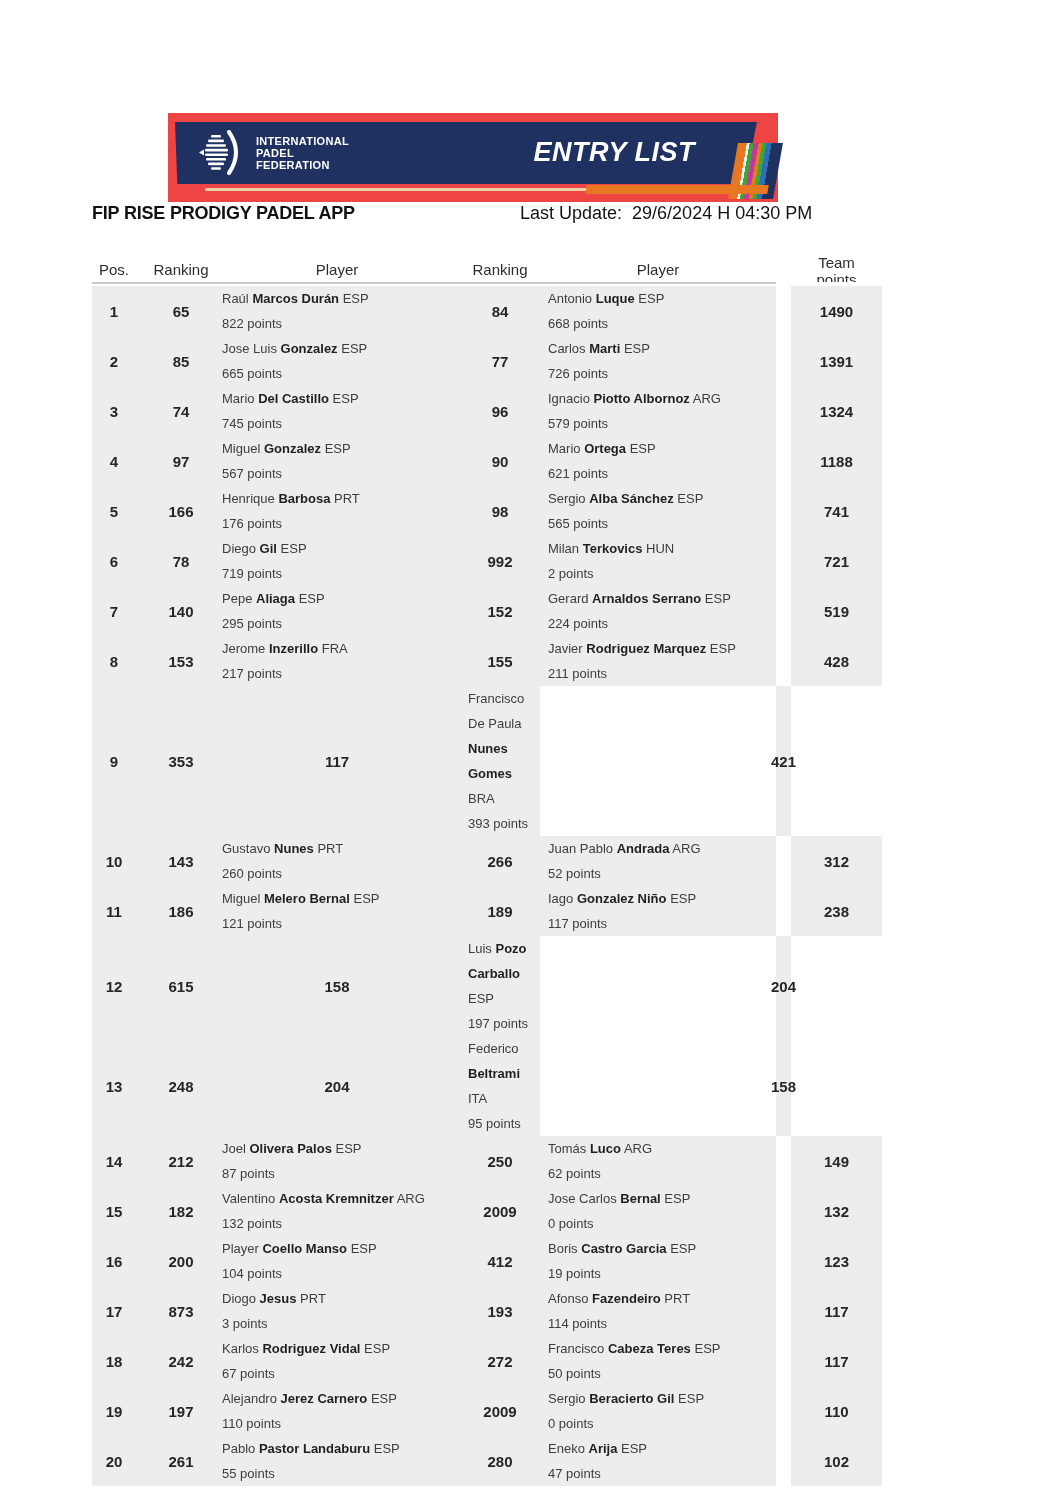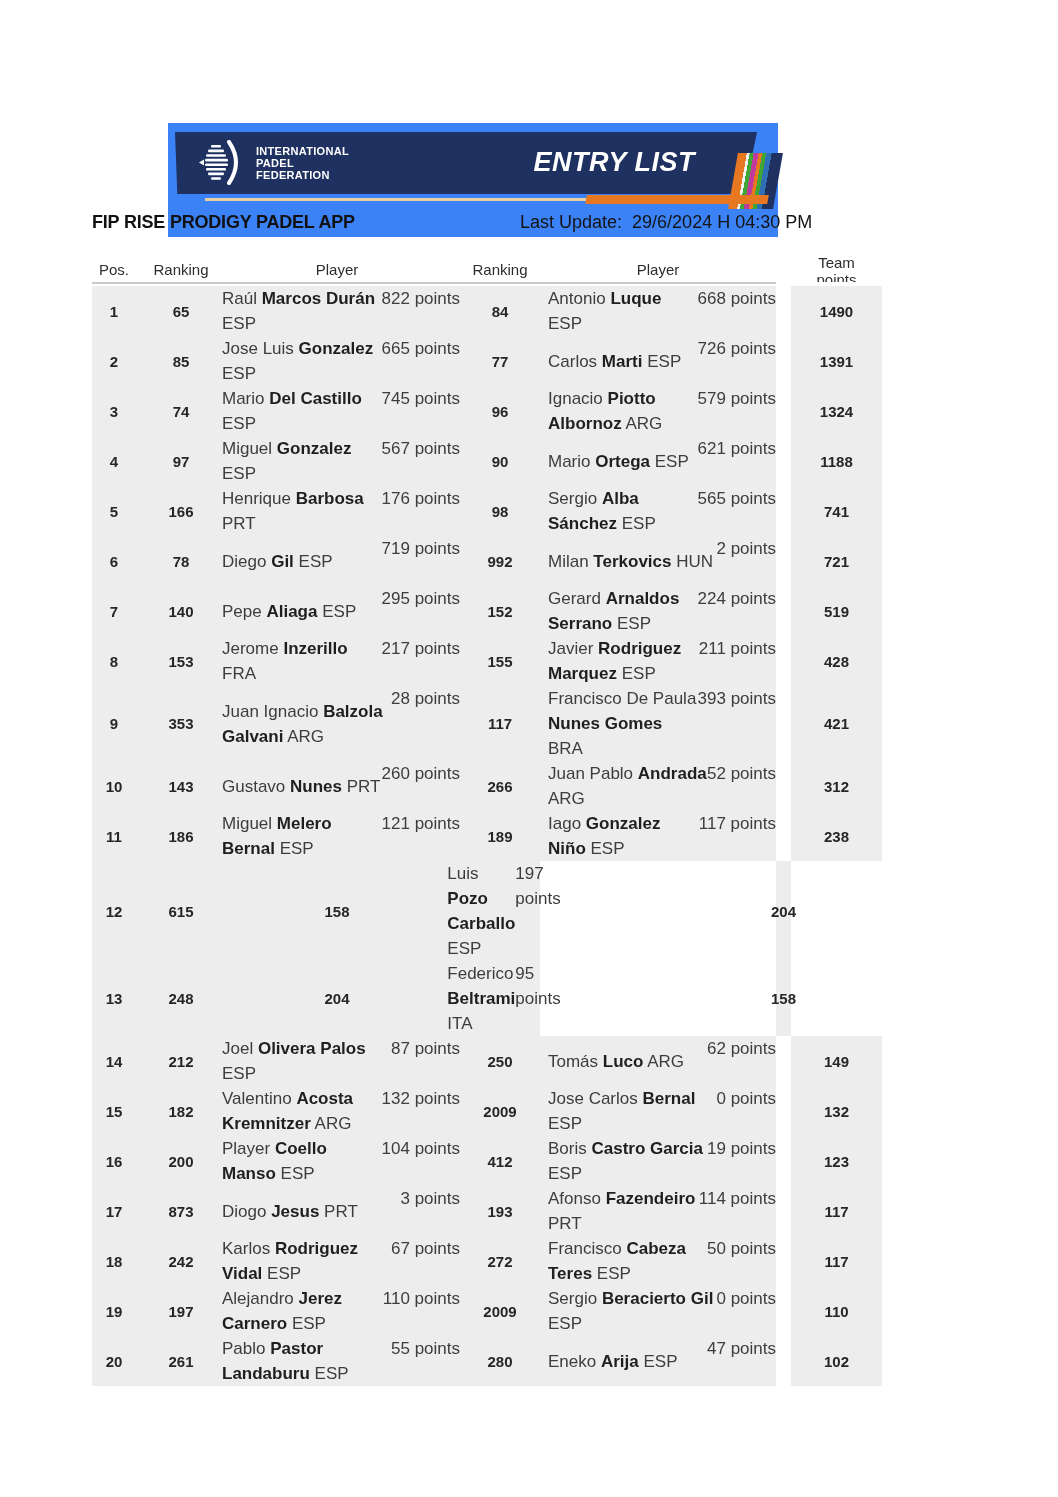--- a/index.html
+++ b/index.html
@@ -1,56 +1,56 @@
 <!DOCTYPE html>
 <html><head>
 <meta charset="utf-8">
 <style>
   html,body{margin:0;padding:0;background:#fff;}
   .page{position:relative;width:1058px;height:1497px;background:#ffffff;
         font-family:"Liberation Sans","DejaVu Sans",sans-serif;color:#303030;overflow:hidden;}
 
   
-  .banner-backdrop{position:absolute;left:168px;top:123px;width:610px;height:114px;background:#3b82f6;}
+  .banner-backdrop{position:absolute;left:168px;top:113px;width:610px;height:89px;background:#ef4444;}
   .banner{position:absolute;left:7px;top:9px;width:600px;height:80px;}
   .navy{position:absolute;left:0;top:0;width:582px;height:62px;background:#1e3160;
         clip-path:polygon(0 0,100% 0,97.8% 100%,0.4% 100%);}
   .logo{position:absolute;left:24px;top:8px;display:flex;align-items:center;}
   .org{margin-left:9px;color:#fff;font-weight:700;font-size:11px;line-height:12px;letter-spacing:.3px;}
   .entry-title{position:absolute;right:62px;top:15px;color:#fff;font-style:italic;font-weight:700;
         font-size:27px;letter-spacing:.5px;}
   .stripes{position:absolute;left:558px;top:21px;width:45px;height:56px;transform:skewX(-10deg);
         background:linear-gradient(90deg,
           #e87722 0 20%, #f4f2f1 20% 26%, #3fa535 26% 35%, #c0399f 35% 46%,
           #e87722 46% 54%, #3fa535 54% 63%, #2e6fb5 63% 75%, #1e3160 75% 100%);}
   .tan-line{position:absolute;left:30px;top:66px;width:382px;height:3px;background:#eacfa4;}
   .orange-bar{position:absolute;left:411px;top:63px;width:182px;height:9px;background:#e87722;transform:skewX(-10deg);}
 
   
-  .title-row{position:absolute;left:92px;top:212px;width:874px;height:26px;text-decoration:underline;}
+  .title-row{position:absolute;left:92px;top:203px;width:874px;height:26px;text-decoration:underline;}
   .event-title{position:absolute;left:0;top:0;font-size:18px;font-weight:700;color:#111;letter-spacing:-.2px;}
   .last-update{position:absolute;left:428px;top:0;font-size:18px;color:#141414;}
   .last-update .lbl{margin-right:10px;}
 
   
   .table{position:absolute;left:92px;top:250px;width:790px;}
   .grid{display:grid;grid-template-columns:56px 66px 246px 80px 236px 15px 91px;}
   .thead{height:32px;overflow:hidden;}
   .th{display:flex;align-items:center;justify-content:center;font-weight:400;font-size:15px;color:#2d2d2d;}
   .th.pos{padding-right:12px;}
   .th-team{align-items:flex-start;}
   .team-wrap{display:inline-block;width:56px;text-align:center;line-height:17px;margin-top:4px;}
   .underline{width:684px;height:2px;background:#c9c9c9;margin-bottom:2px;}
 
   .tr{min-height:50px;}
   .td{background:#ededed;}
   .td.gutter{background:transparent;}
   .num{display:flex;align-items:center;justify-content:center;font-weight:700;font-size:15px;color:#262626;}
   .num.pos{padding-right:12px;}
-  .player{display:flex;flex-direction:row;padding-left:8px;font-size:17px;justify-content:center;}
+  .player{display:flex;flex-direction:column;padding-left:8px;font-size:13px;}
   .pname{flex:1;display:flex;align-items:center;}
   .nwrap{display:inline-block;max-width:226px;line-height:25px;color:#3d3d3d;}
   .nwrap b{color:#1f1f1f;}
   .ppoints{height:25px;line-height:25px;color:#3d3d3d;}
 </style>
 </head>
 <body>
 
 <div class="page">
 
@@ -255,26 +255,20 @@
               <span class="nwrap"><span>Javier</span> <b>Rodriguez Marquez</b> <span>ESP</span></span>
             </div>
       <div class="ppoints">211 points</div>
     </div>
     <div class="td gutter"></div>
     <div class="td num team">428</div>
   </div>
         <div class="grid tr">
     <div class="td num pos">9</div>
     <div class="td num">353</div>
-    <div class="td player">
-      <div class="pname">
-              <span class="nwrap"><span>Juan Ignacio</span> <b>Balzola Galvani</b> <span>ARG</span></span>
-            </div>
-      <div class="ppoints">28 points</div>
-    </div>
     <div class="td num">117</div>
     <div class="td player">
       <div class="pname">
               <span class="nwrap"><span>Francisco De Paula</span> <b>Nunes Gomes</b> <span>BRA</span></span>
             </div>
       <div class="ppoints">393 points</div>
     </div>
     <div class="td gutter"></div>
     <div class="td num team">421</div>
   </div>

